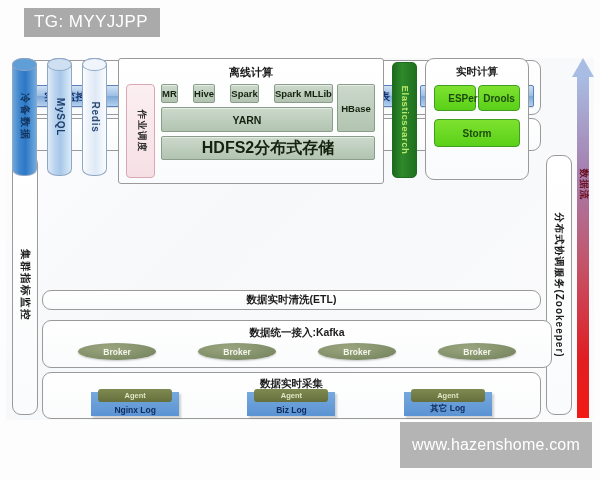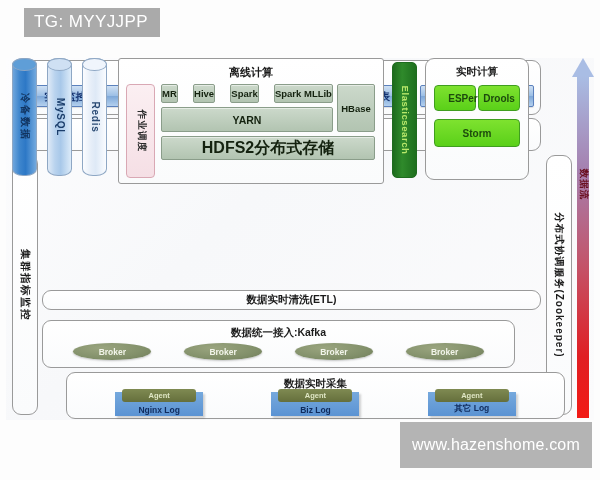--- a/index.html
+++ b/index.html
@@ -185,36 +185,36 @@
 
   
   #etl { left: 36px; top: 232px; width: 499px; height: 20px; }
   .band-center {
     position: absolute; left: 0; right: 0; top: 50%;
     transform: translateY(-50%); text-align: center;
     font-size: 10.5px; font-weight: bold; color: #1b1b1b;
   }
 
   
-  #kafka { left: 36px; top: 262px; width: 473px; height: 48px; }
+  #kafka { left: 36px; top: 262px; width: 510px; height: 48px; }
   #kafka .panel-title { top: 5px; font-size: 10.5px; }
   .broker-row {
     position: absolute; left: 14px; right: 14px; top: 22px;
     display: flex; justify-content: space-around; align-items: center;
   }
   .broker {
     width: 78px; height: 17px; border-radius: 50%;
     background: radial-gradient(ellipse at 38% 30%,#9aa57f 0%,#82906a 60%,#6f7c59 100%);
     color: #f2f5ea; font-size: 8.5px; font-weight: bold;
     display: flex; align-items: center; justify-content: center;
     box-shadow: 0 1px 2px rgba(0,0,0,.22);
   }
 
   
-  #collect { left: 36px; top: 314px; width: 499px; height: 47px; margin-left: 24px; }
+  #collect { left: 36px; top: 314px; width: 499px; height: 47px; }
   #collect .panel-title { top: 4px; font-size: 10.5px; }
   .agent-row {
     position: absolute; left: 14px; right: 14px; top: 19px;
     display: flex; justify-content: space-around; align-items: flex-start;
   }
   .agent-card {
     width: 88px; height: 24px; position: relative;
     background: linear-gradient(180deg,#76a9dd 0%,#5b93d3 100%);
     box-shadow: 2px 2px 2px rgba(0,0,0,.18);
   }

